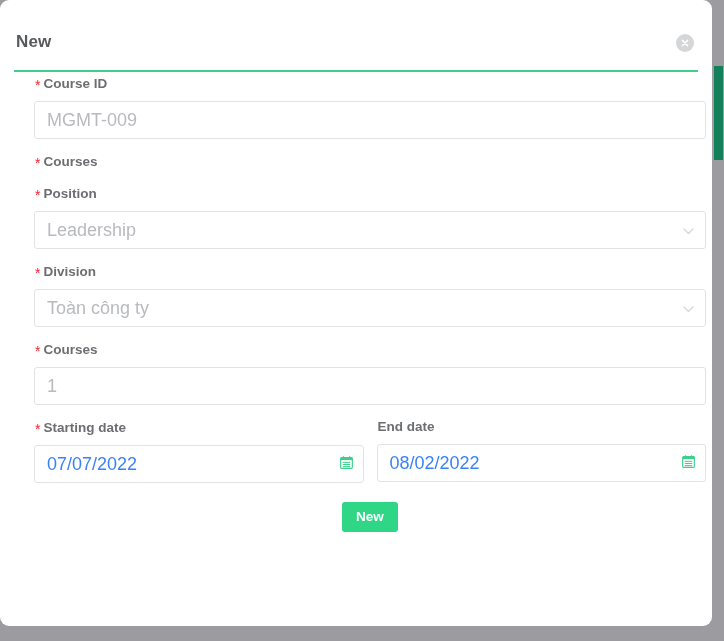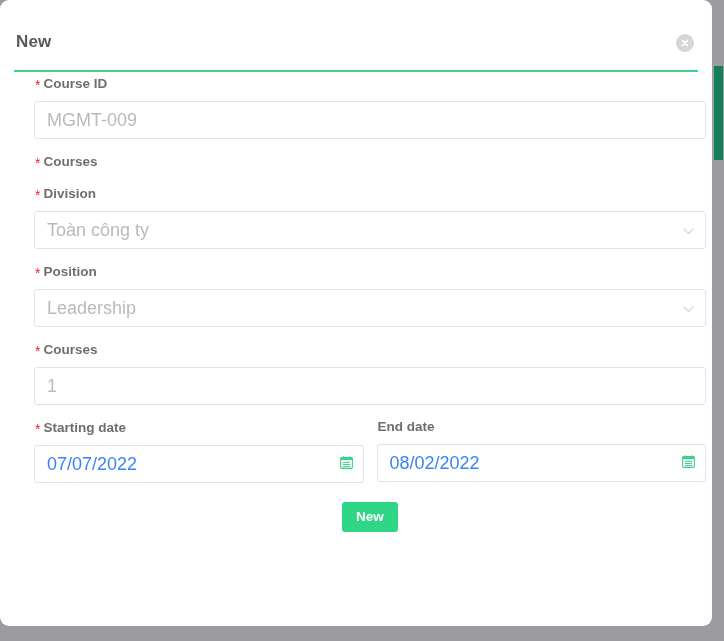--- a/index.html
+++ b/index.html
@@ -218,38 +218,38 @@
     </div>
 
     <div class="form-group">
       <div class="field-label">
         <span class="req-star">*</span><span>Courses</span>
       </div>
     </div>
 
     <div class="form-group">
       <div class="field-label">
-        <span class="req-star">*</span><span>Division</span>
+        <span class="req-star">*</span><span>Position</span>
       </div>
       <div class="field-control">
-        <div class="field-value">Toàn công ty</div>
+        <div class="field-value">Leadership</div>
         <span class="chevron">
           <svg width="11" height="7" viewBox="0 0 11 7" aria-hidden="true">
             <path d="M1 1 L5.5 5.5 L10 1" stroke="#d7d8dc" stroke-width="1.4" fill="none" stroke-linecap="round" stroke-linejoin="round"></path>
           </svg>
         </span>
       </div>
     </div>
 
     <div class="form-group">
       <div class="field-label">
-        <span class="req-star">*</span><span>Position</span>
+        <span class="req-star">*</span><span>Division</span>
       </div>
       <div class="field-control">
-        <div class="field-value">Leadership</div>
+        <div class="field-value">Toàn công ty</div>
         <span class="chevron">
           <svg width="11" height="7" viewBox="0 0 11 7" aria-hidden="true">
             <path d="M1 1 L5.5 5.5 L10 1" stroke="#d7d8dc" stroke-width="1.4" fill="none" stroke-linecap="round" stroke-linejoin="round"></path>
           </svg>
         </span>
       </div>
     </div>
 
     <div class="form-group">
       <div class="field-label">

